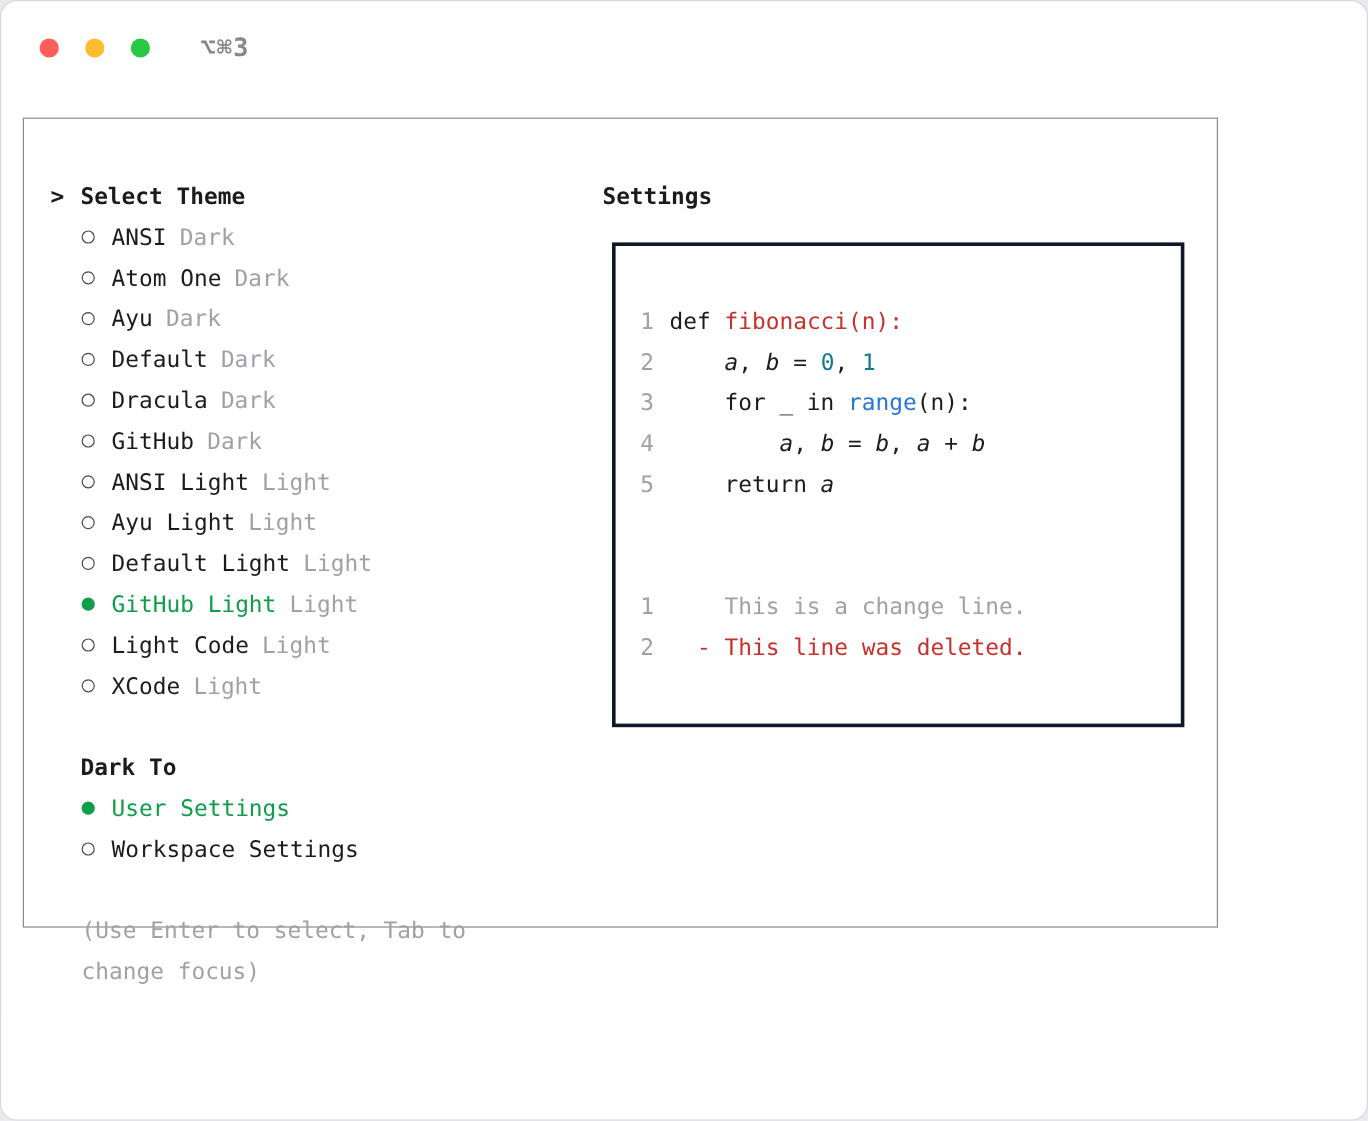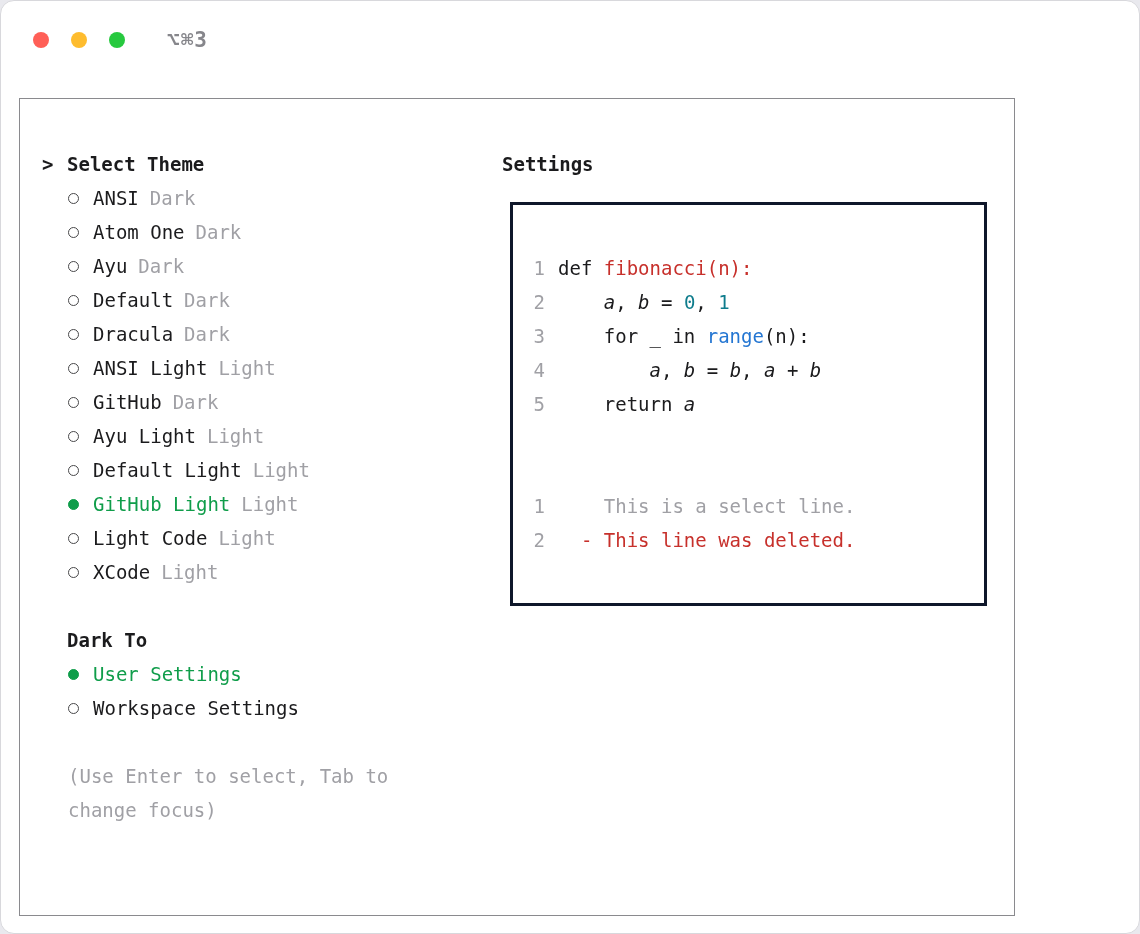--- a/index.html
+++ b/index.html
@@ -21,21 +21,21 @@
   .titlebar { position:absolute; top:29px; left:32px; height:20px; display:flex; align-items:center; }
   .light { width:16px; height:16px; border-radius:50%; margin-right:22px; display:inline-block; }
   .light.red    { background:var(--traffic_red,#ff5f57); }
   .light.yellow { background:var(--traffic_yellow,#febc2e); }
   .light.green  { background:var(--traffic_green,#27c93f); }
   .win-title { margin-left:20px; color:#86868b; font-size:21px; font-weight:700; letter-spacing:1px;
     font-family:"DejaVu Sans Mono","DejaVu Sans",monospace; }
 
   
   .main-box {
-    position:absolute; left:18px; top:97px; width:996px; height:818px;
+    position:absolute; left:18px; top:97px; width:996px; height:675px;
     border:1.5px solid #8a8a8e;
     background:#fff;
     display:flex;
     padding:48px 0 0 22px;
     font-size:19px; line-height:34px;
   }
   .left-col { width:458px; flex:0 0 458px; }
   .right-col { flex:1; padding-right:30px; }
 
   .row { height:34px; line-height:34px; white-space:nowrap;margin-left:26px; }
@@ -90,22 +90,22 @@
       <div class="hdr">
         <span class="prompt">&gt;</span><span>Select Theme</span>
       </div>
 
       <div id="theme-list">
           <div class="row"><span class="bullet"></span><span class="name">ANSI</span><span class="variant">Dark</span></div>
           <div class="row"><span class="bullet"></span><span class="name">Atom One</span><span class="variant">Dark</span></div>
           <div class="row"><span class="bullet"></span><span class="name">Ayu</span><span class="variant">Dark</span></div>
           <div class="row"><span class="bullet"></span><span class="name">Default</span><span class="variant">Dark</span></div>
           <div class="row"><span class="bullet"></span><span class="name">Dracula</span><span class="variant">Dark</span></div>
+          <div class="row"><span class="bullet"></span><span class="name">GitHub</span><span class="variant">Dark</span></div>
           <div class="row"><span class="bullet"></span><span class="name">ANSI Light</span><span class="variant">Light</span></div>
-          <div class="row"><span class="bullet"></span><span class="name">GitHub</span><span class="variant">Dark</span></div>
           <div class="row"><span class="bullet"></span><span class="name">Ayu Light</span><span class="variant">Light</span></div>
           <div class="row"><span class="bullet"></span><span class="name">Default Light</span><span class="variant">Light</span></div>
           <div class="row selected"><span class="bullet filled"></span><span class="name">GitHub Light</span><span class="variant">Light</span></div>
           <div class="row"><span class="bullet"></span><span class="name">Light Code</span><span class="variant">Light</span></div>
           <div class="row"><span class="bullet"></span><span class="name">XCode</span><span class="variant">Light</span></div>
         </div>
 
       <div class="hdr apply-hdr">Dark To</div>
 
       <div id="apply-list">
@@ -123,20 +123,20 @@
       <div class="preview-hdr">Settings</div>
       <div class="preview-box">
         <div id="code-lines">
             <div class="code-line"><span class="lnum">1</span><span class="lcontent"><span class="tok-plain">def </span><span class="tok-red">fibonacci(n):</span></span></div>
             <div class="code-line"><span class="lnum">2</span><span class="lcontent"><span class="tok-plain">    </span><span class="tok-var">a</span><span class="tok-plain">, </span><span class="tok-var">b</span><span class="tok-plain"> = </span><span class="tok-num">0</span><span class="tok-plain">, </span><span class="tok-num">1</span></span></div>
             <div class="code-line"><span class="lnum">3</span><span class="lcontent"><span class="tok-plain">    for _ in </span><span class="tok-blue">range</span><span class="tok-plain">(n):</span></span></div>
             <div class="code-line"><span class="lnum">4</span><span class="lcontent"><span class="tok-plain">        </span><span class="tok-var">a</span><span class="tok-plain">, </span><span class="tok-var">b</span><span class="tok-plain"> = </span><span class="tok-var">b</span><span class="tok-plain">, </span><span class="tok-var">a</span><span class="tok-plain"> + </span><span class="tok-var">b</span></span></div>
             <div class="code-line"><span class="lnum">5</span><span class="lcontent"><span class="tok-plain">    return </span><span class="tok-var">a</span></span></div>
             <div class="code-line"><span class="lnum"></span><span class="lcontent"></span></div>
             <div class="code-line"><span class="lnum"></span><span class="lcontent"></span></div>
-            <div class="code-line"><span class="lnum">1</span><span class="lcontent"><span class="tok-gray">    This is a select line.</span></span></div>
+            <div class="code-line"><span class="lnum">1</span><span class="lcontent"><span class="tok-gray">    This is a change line.</span></span></div>
             <div class="code-line"><span class="lnum">2</span><span class="lcontent"><span class="tok-red">  - This line was deleted.</span></span></div>
           </div>
       </div>
     </div>
 
   </div>
 </div>
 
 </body></html>

